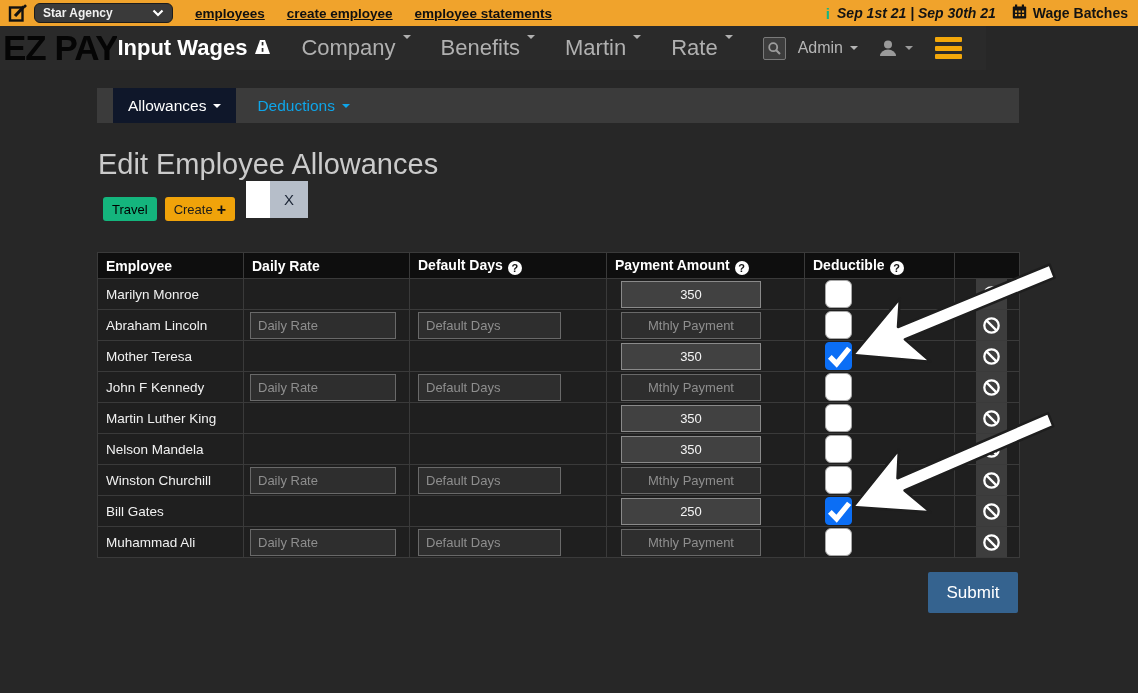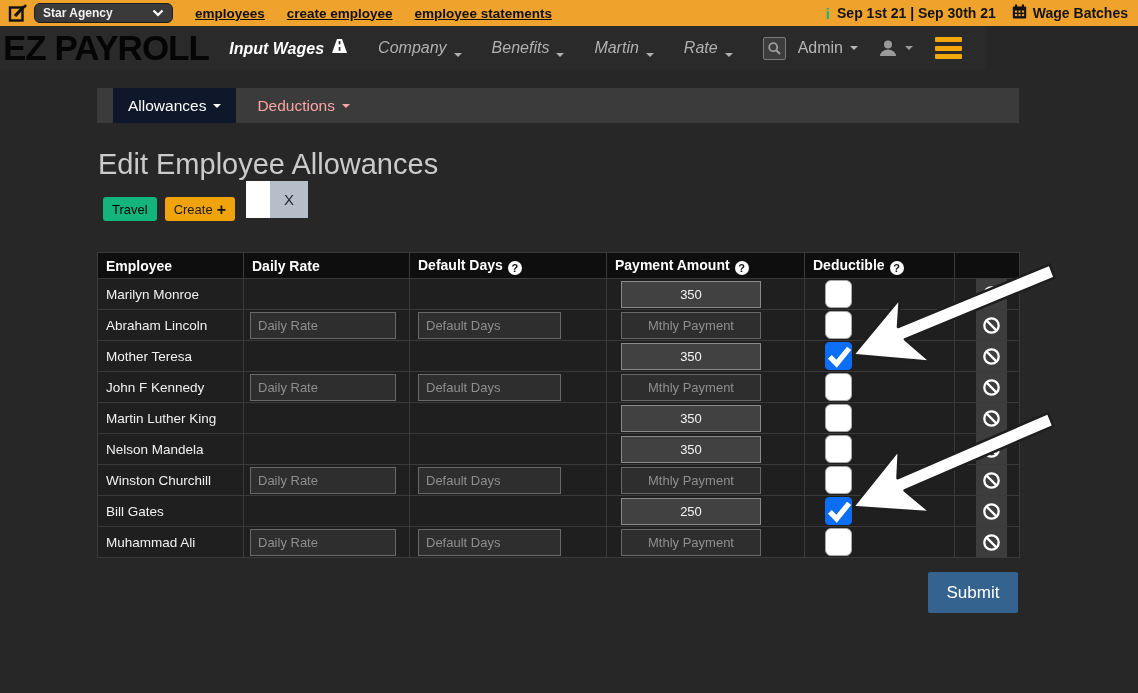--- a/index.html
+++ b/index.html
@@ -22,35 +22,35 @@
     font-size:12px; font-weight:bold; display:flex; align-items:center; padding:0 8px;
     border:1px solid #1c1c1c; border-radius:6px; cursor:pointer;
   }
   .agency-select .sel-chevron { margin-left:auto; }
   .top-link {
     margin-left:22px; font-size:13.5px; font-weight:bold; color:#101010;
     text-decoration:underline; cursor:pointer; white-space:nowrap;
   }
   .top-right { margin-left:auto; display:flex; align-items:center; margin-right:10px; }
   .info-i { color:#14b584; font-weight:900; font-size:15px; margin-right:7px; cursor:pointer; }
-  .period { font-size:14px; font-weight:bold; color:#131313; white-space:nowrap; }
+  .period { font-size:14px; font-weight:bold; color:#131313; white-space:nowrap;font-style:italic; }
   .cal-icon { margin:0 6px 0 16px; }
   .wage-batches { font-size:14px; font-weight:bold; color:#131313; cursor:pointer; white-space:nowrap; }
 
   
   .navbar {
     position:absolute; top:26px; left:0; width:986px; height:44px;
     background:#2a2a2a; display:flex; align-items:center;
   }
   .logo {
     width:238px; margin-left:3px; font-size:35px; font-weight:800; color:#050505;
     letter-spacing:-1px; white-space:nowrap; overflow:hidden;
   }
   .nav-menu { display:flex; align-items:center; }
-  .nav-item { margin-right:30px; font-size:16px; color:#b0b0b0; cursor:pointer; white-space:nowrap; display:flex; align-items:flex-end;font-style:italic; }
+  .nav-item { margin-right:30px; font-size:22px; color:#b0b0b0; cursor:pointer; white-space:nowrap; display:flex; align-items:flex-start; }
   .nav-item.active { color:#ffffff; font-weight:bold; }
   .road-icon { margin-left:7px; }
   .caret {
     display:inline-block; width:0; height:0;
     border-left:4px solid transparent; border-right:4px solid transparent;
     border-top:4px solid currentColor; margin-left:7px; vertical-align:2px;
   }
   .nav-right { margin-left:auto; display:flex; align-items:center; margin-right:24px; }
   .search-btn {
     width:23px; height:23px; background:#3d3d3d; border:1px solid #7a7a7a; border-radius:2px;
@@ -61,21 +61,21 @@
   .hamburger { margin-left:22px; width:27px; height:22px; display:flex; flex-direction:column; justify-content:space-between; cursor:pointer; }
   .hamburger .bar { height:5px; background:#f2a70a; border-radius:1px; }
 
   
   .tabstrip {
     position:absolute; left:97px; top:88px; width:922px; height:35px;
     background:#3b3b3b; display:flex; align-items:stretch; padding-left:16px;
   }
   .tab { display:flex; align-items:center; padding:0 15px; font-size:15.5px; cursor:pointer; }
   .tab.active { background:#0f172a; color:#ffffff; }
-  .tab.inactive { color:#fca5a5; margin-left:6px; }
+  .tab.inactive { color:#0ea5e9; margin-left:6px; }
 
   
   .title-row { position:absolute; left:98px; top:148px; display:flex; align-items:center;flex-direction:column; }
   .page-title { font-size:29px; font-weight:400; color:#cbcbcb; }
   .close-btn { margin-left:18px; width:62px; height:37px; display:flex; cursor:pointer; }
   .close-btn .white-seg { width:24px; background:#ffffff; }
   .close-btn .gray-seg {
     flex:1; background:#b6bec9; color:#1c2636; font-size:15px;
     display:flex; align-items:center; justify-content:center;
   }

